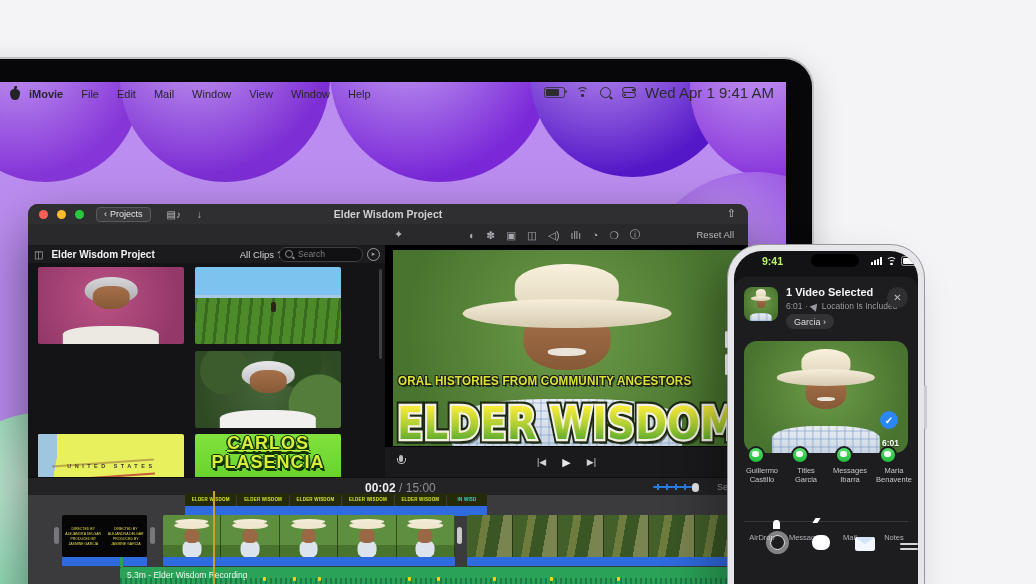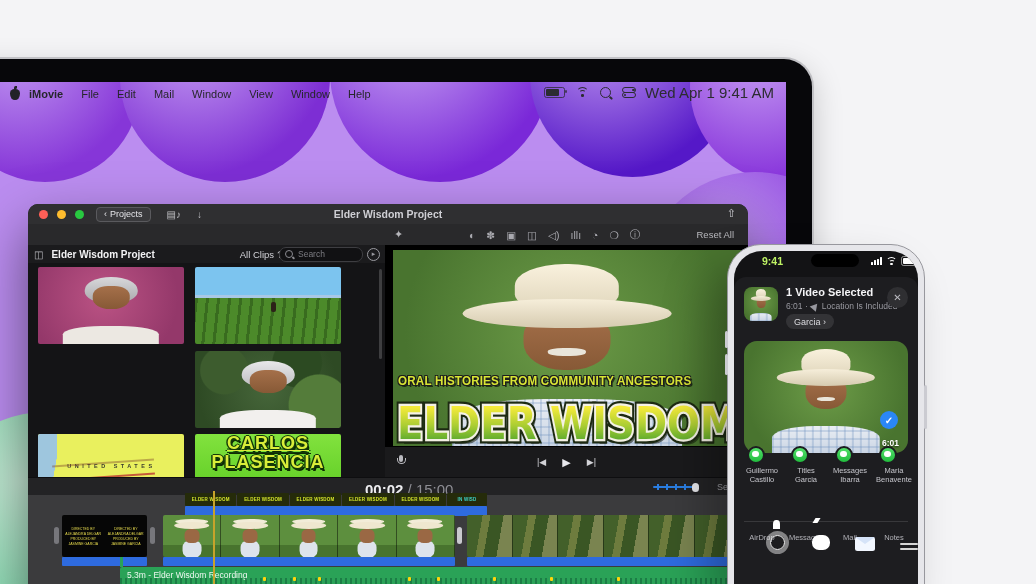--- a/index.html
+++ b/index.html
@@ -138,21 +138,21 @@
   .transport{position:absolute;left:357px;top:243px;right:0;height:30px;background:#1a1a1c;}
   .mic{position:absolute;left:12px;top:8px;width:7px;height:10px;}
   .mic::before{content:"";position:absolute;left:2px;top:0;width:3.6px;height:6.5px;background:#b9b9be;border-radius:2px;}
   .mic::after{content:"";position:absolute;left:0;top:3px;width:7px;height:5px;border:1.2px solid #b9b9be;border-top:none;border-radius:0 0 5px 5px;}
   .tctrl{position:absolute;left:0;right:0;top:0;height:30px;display:flex;align-items:center;justify-content:center;gap:16px;
          color:#e8e8ec;font-size:11px;}
   .tctrl .sm{font-size:9px;color:#d2d2d6;}
 
   
   .tcbar{position:absolute;left:0;top:273px;width:100%;height:18px;background:#232325;border-top:1px solid #0e0e10;border-bottom:1px solid #0e0e10;}
-  .tcval{position:absolute;left:337px;top:3px;font-size:15px;color:#ededf0;font-weight:700;}
+  .tcval{position:absolute;left:337px;top:3px;font-size:12px;color:#ededf0;font-weight:700;}
   .tcval .tot{color:#8e8e94;font-weight:400;}
   .zslider{position:absolute;left:625px;top:8px;width:42px;height:2px;background:#2a7de0;border-radius:1px;}
   .zslider i{position:absolute;top:-2px;width:1.5px;height:6px;background:#2a7de0;}
   .zslider .knob{position:absolute;right:-4px;top:-3.5px;width:7px;height:9px;border-radius:3.5px;background:#e8e8ec;}
   .setlabel{position:absolute;left:689px;top:4px;font-size:9px;color:#9a9aa0;}
 
   
   .timeline{position:absolute;left:0;top:291px;right:0;bottom:0;background:#3b3b3d;}
   .chips{position:absolute;left:157px;top:-2px;width:302px;height:13px;display:flex;gap:1px;}
   .chip{flex:1;background:#252b0a;color:#d5e52b;font-size:4.5px;font-weight:700;letter-spacing:.2px;

